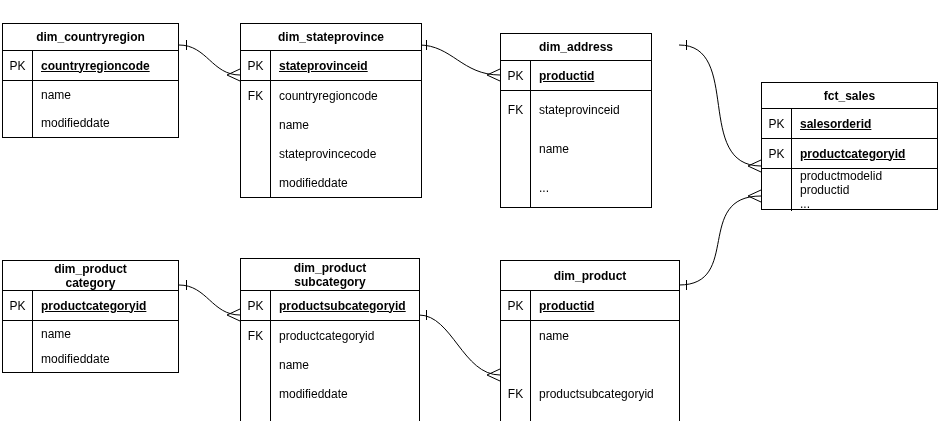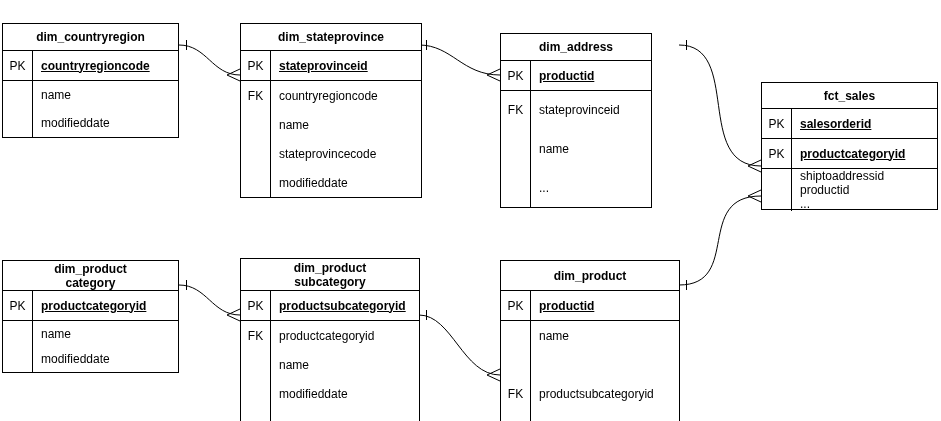--- a/index.html
+++ b/index.html
@@ -157,21 +157,21 @@
       <div class="key">PK</div>
       <div class="attr">salesorderid</div>
     </div>
     <div class="row pk">
       <div class="key">PK</div>
       <div class="attr">productcategoryid</div>
     </div>
     <div class="tbl-body">
       <div class="row">
         <div class="key"></div>
-        <div class="attr">shiptoaddressid</div>
+        <div class="attr">productmodelid</div>
       </div>
       <div class="row">
         <div class="key"></div>
         <div class="attr">productid</div>
       </div>
       <div class="row">
         <div class="key"></div>
         <div class="attr">...</div>
       </div>
     </div>

